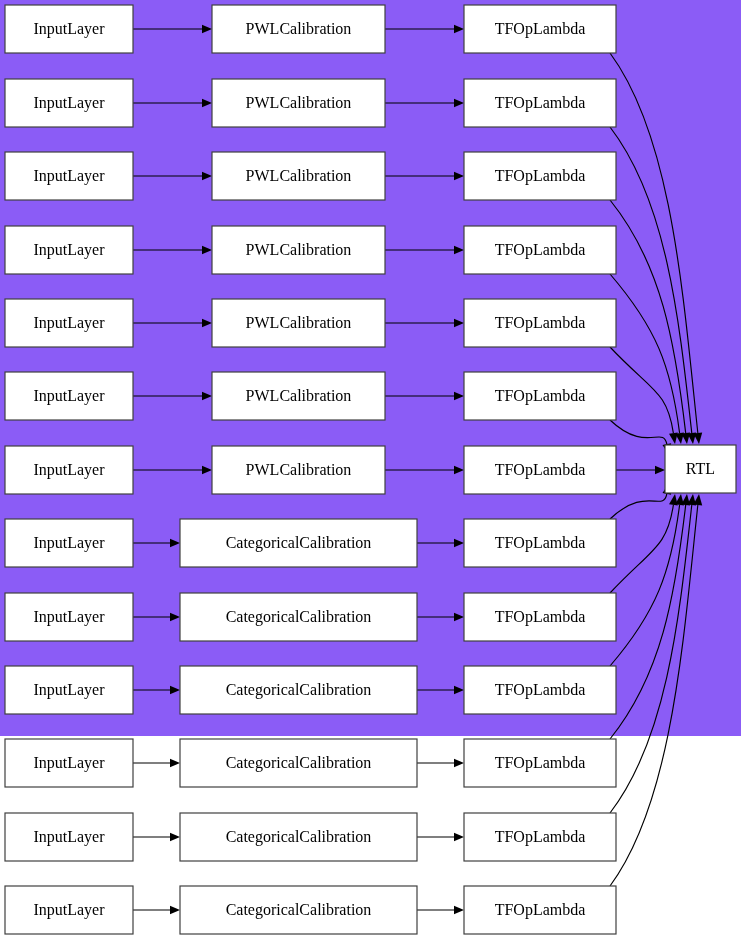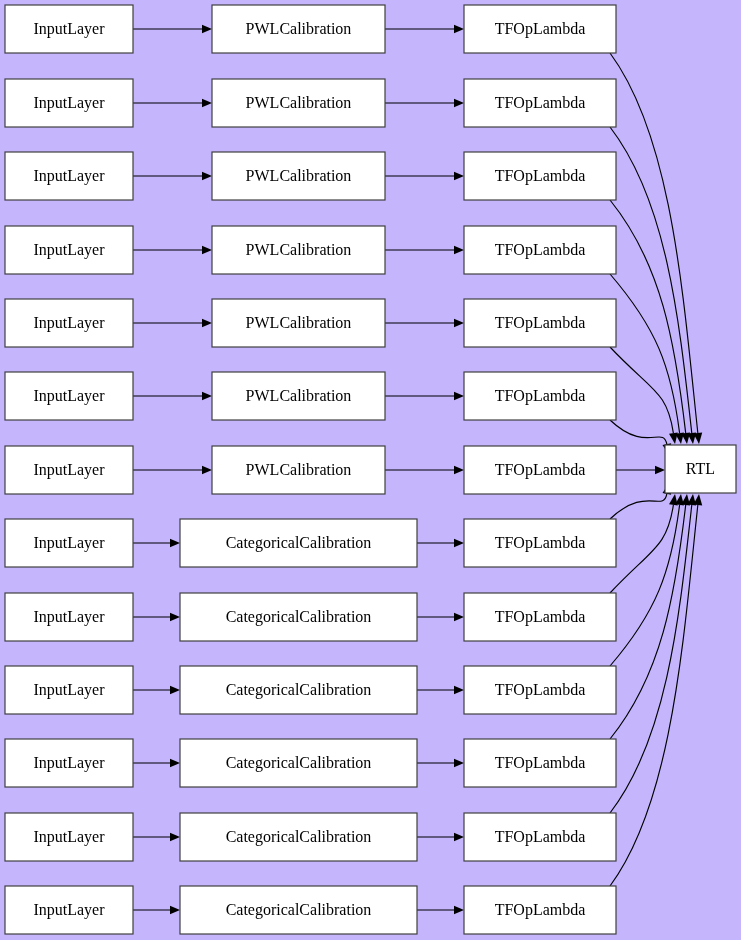--- a/index.html
+++ b/index.html
@@ -9,22 +9,22 @@
   }
   body {
     width: 741px;
     height: 940px;
     font-family: "Liberation Serif", "DejaVu Serif", serif;
     overflow: hidden;
   }
   #graph-root {
     position: relative;
     width: 741px;
-    height: 940px;
-    background: #c4b5fd;
+    height: 736px;
+    background: #8b5cf6;
     text-align: center;
   }
   svg.graph-canvas {
     position: absolute;
     top: 0;
     left: 0;
     width: 741px;
     height: 940px;
     display: block;
   }

